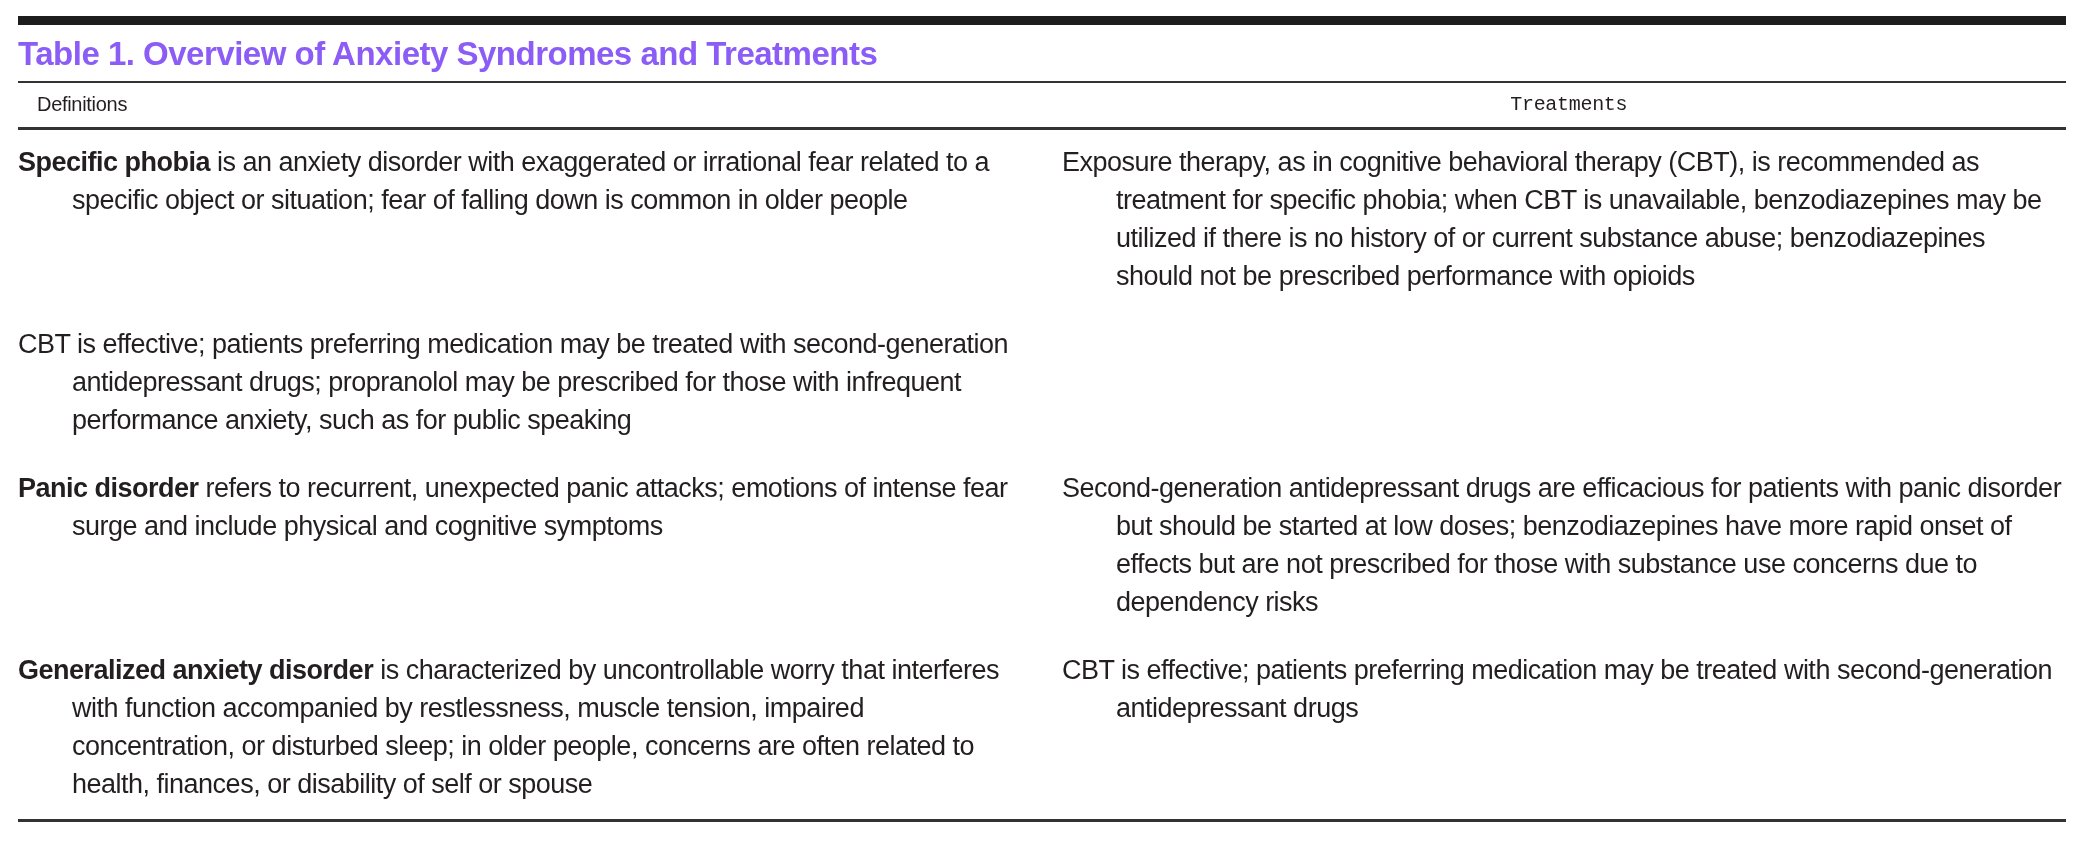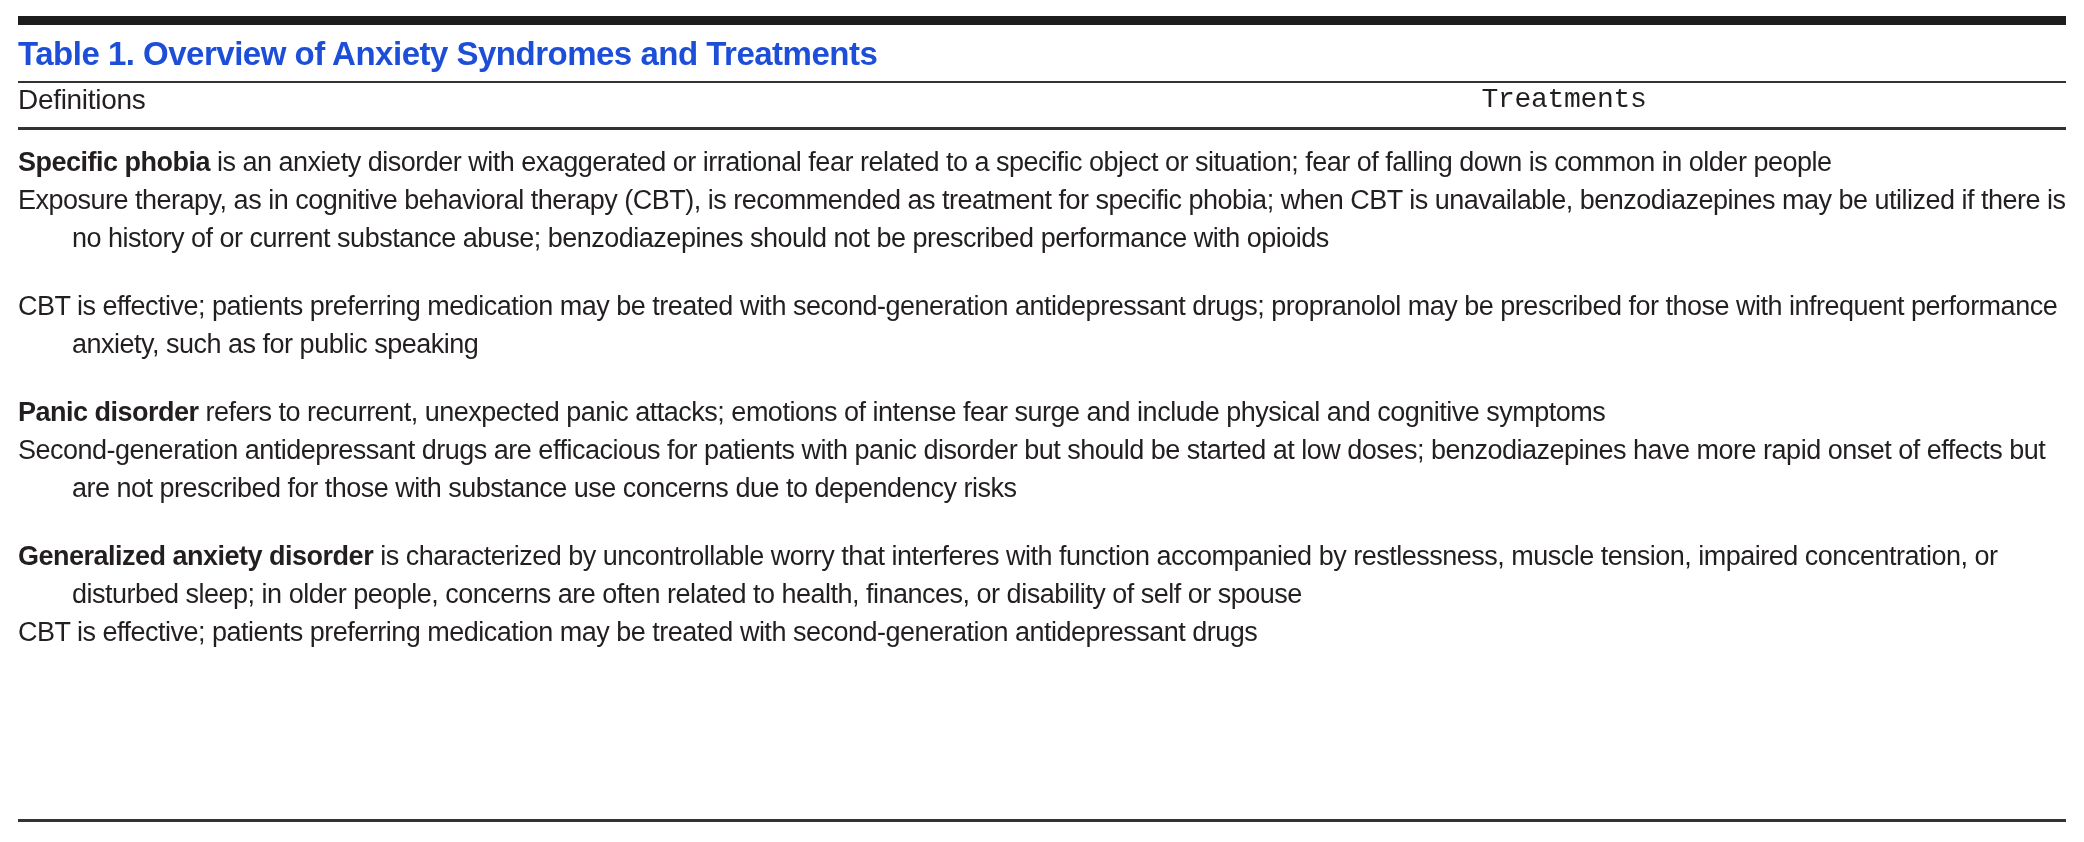--- a/index.html
+++ b/index.html
@@ -27,46 +27,47 @@
     margin-top: 16px;
     height: 9px;
     background: #1d1d1d;
   }
   .table-title {
     font-size: 33px;
     font-weight: bold;
     letter-spacing: -0.5px;
     line-height: 1.2;
     padding: 9px 0 7px 0;
-    color: #1d4ed8;
+    color: #8b5cf6;
   }
   .rule-thin {
     height: 2px;
     background: #333333;
   }
   .rule-med {
     height: 3px;
     background: #333333;
   }
   .header-row {
     display: grid;
     grid-template-columns: 1fr 1fr;
     column-gap: 40px;
-    font-size: 28px;
+    font-size: 20px;
     letter-spacing: -0.3px;
-    padding: 1px 0 11px 0;
+    padding: 10px 0 11px 0;
+    margin-left: 19px;
   }
   .header-cell.left { text-align: left; }
   .header-cell.right { text-align: center; font-family: Liberation Mono, monospace; }
   .rows {
     padding-top: 13px;
   }
   .t-row {
     display: grid;
-    grid-template-columns: 1fr;
+    grid-template-columns: 1fr 1fr;
     column-gap: 40px;
     margin-bottom: 30px;
   }
   .cell {
     font-size: 27px;
     line-height: 38px;
     letter-spacing: -0.5px;
   }
   .cell p {
     margin: 0;

